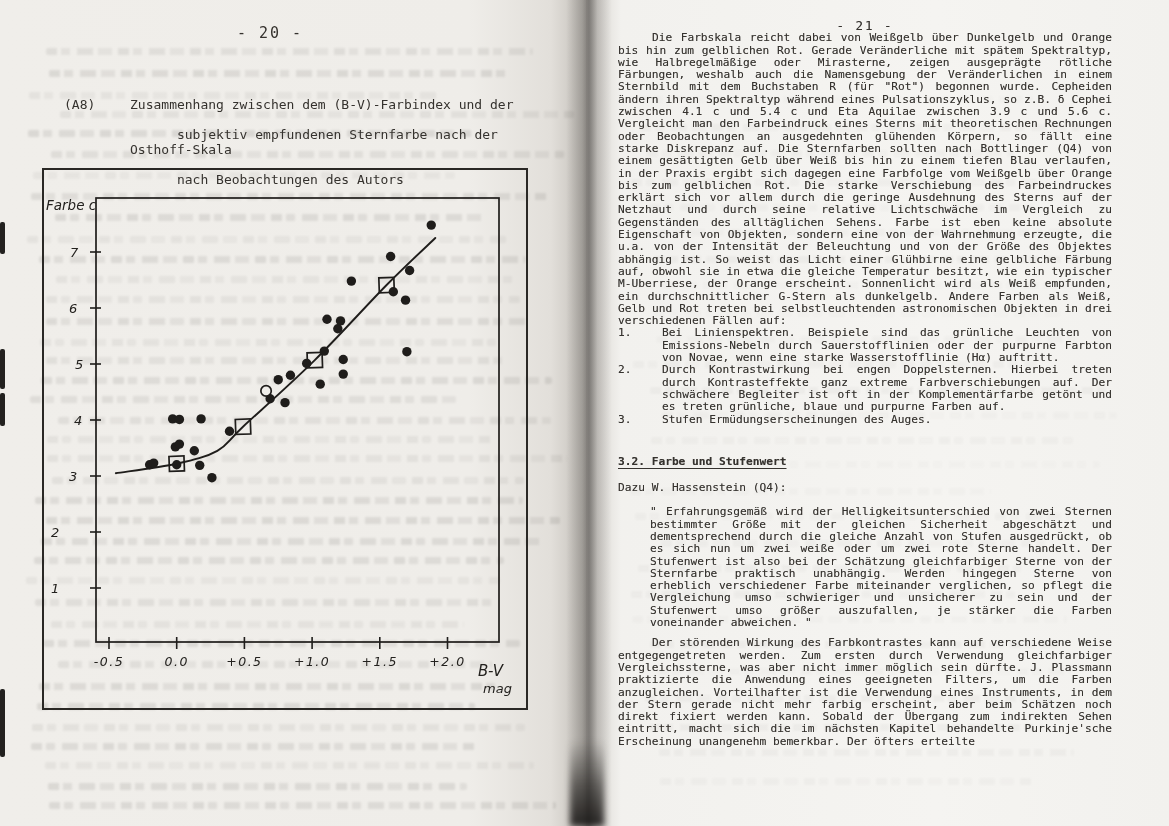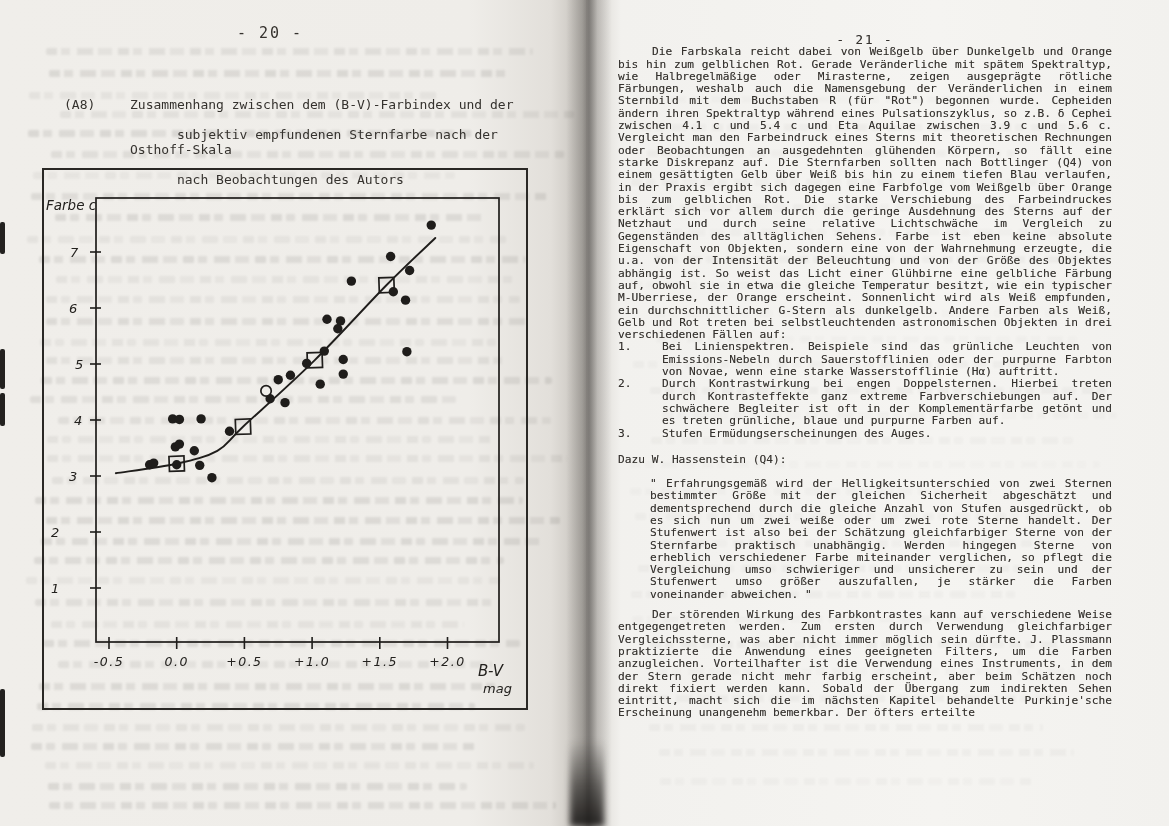--- a/index.html
+++ b/index.html
@@ -20,21 +20,21 @@
       rgba(72,69,65,.4) 52px 66px, rgba(72,69,65,0) 66px 72px);}
   .content{position:absolute;z-index:3;}
   
   #pn-left{left:170px;top:24px;width:200px;text-align:center;font-size:15px;letter-spacing:2px;}
   #caption{left:64px;top:97px;width:470px;font-size:13px;line-height:15px;}
   #caption .cap-label{position:absolute;left:0;top:0;}
   #caption .cap-lines{margin-left:66px;white-space:pre-wrap;}
   #figure{left:42px;top:168px;width:486px;height:542px;border:2px solid #2a2825;box-sizing:border-box;}
   #figure svg{position:absolute;left:-2px;top:-2px;}
   
-  #rp{left:618px;top:34px;width:494px;font-size:11.2px;line-height:12.3px;
+  #rp{left:618px;top:20px;width:494px;font-size:11.2px;line-height:12.3px;
     text-align:justify;text-shadow:0 0 .4px rgba(40,38,35,.4);}
   #pn-right{text-align:center;margin:0 0 20px 0;letter-spacing:2px;font-size:12.5px;}
   #rp p{margin:0;}
   .indent{text-indent:34px;}
   .li{position:relative;padding-left:44px;}
   .li .num{position:absolute;left:0;top:0;}
   #sec-head{margin-top:30px !important;font-weight:bold;text-decoration:underline;text-underline-offset:3px;}
   #attrib{margin-top:14px !important;}
   #quote{margin:12px 0 0 32px !important;}
   #para2{margin-top:8px !important;}
@@ -210,20 +210,21 @@
       <span>Bei Linienspektren.  Beispiele sind das grünliche Leuchten von Emissions-Nebeln durch Sauerstofflinien oder der purpurne Farbton von Novae, wenn eine starke Wasserstofflinie (Hα) auftritt.</span>
     </div>
     <div class="li">
       <span class="num">2.</span>
       <span>Durch Kontrastwirkung bei engen Doppelsternen.  Hierbei treten durch Kontrasteffekte ganz extreme Farbverschiebungen auf.  Der schwächere Begleiter ist oft in der Komplementärfarbe getönt und es treten grünliche, blaue und purpurne Farben auf.</span>
     </div>
     <div class="li">
       <span class="num">3.</span>
       <span>Stufen Ermüdungserscheinungen des Auges.</span>
     </div>
+    <p id="sec-head">3.2. Farbe und Stufenwert</p>
     <p id="attrib">Dazu W. Hassenstein (Q4):</p>
     <p id="quote">"  Erfahrungsgemäß wird der Helligkeitsunterschied von zwei Sternen bestimmter Größe mit der gleichen Sicherheit abgeschätzt  und dementsprechend  durch die gleiche Anzahl von Stufen ausgedrückt, ob es sich nun um zwei weiße oder um zwei  rote  Sterne  handelt. Der  Stufenwert  ist also bei der Schätzung gleichfarbiger Sterne von der Sternfarbe praktisch unabhängig.  Werden hingegen  Sterne von  erheblich  verschiedener  Farbe  miteinander verglichen,  so pflegt die Vergleichung umso schwieriger und unsicherer  zu  sein und der Stufenwert umso größer auszufallen, je stärker die Farben voneinander abweichen. "</p>
     <p class="indent" id="para2">Der  störenden  Wirkung  des Farbkontrastes kann auf verschiedene Weise entgegengetreten werden.  Zum ersten durch Verwendung gleichfarbiger Vergleichssterne,  was aber nicht immer möglich sein dürfte.  J. Plassmann praktizierte die Anwendung eines geeigneten Filters,  um die Farben  anzugleichen.  Vorteilhafter  ist die Verwendung eines Instruments, in dem der Stern gerade nicht mehr farbig erscheint,  aber beim Schätzen noch direkt fixiert werden kann.  Sobald der Übergang zum indirekten Sehen eintritt, macht sich die im nächsten Kapitel behandelte Purkinje'sche Erscheinung unangenehm bemerkbar.  Der  öfters  erteilte</p>
   </div>
 
   <div id="gutter"></div>
   <div id="gutter-bottom"></div>
   <div class="edge-mark" style="top:222px;height:32px;"></div>
   <div class="edge-mark" style="top:349px;height:40px;"></div>
   <div class="edge-mark" style="top:393px;height:33px;"></div>

